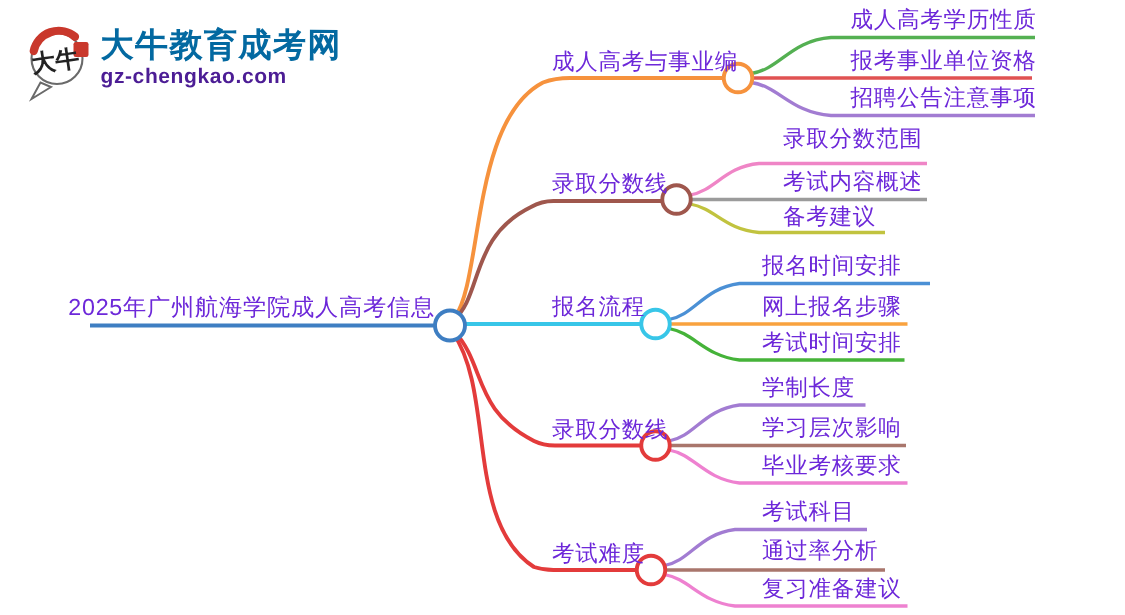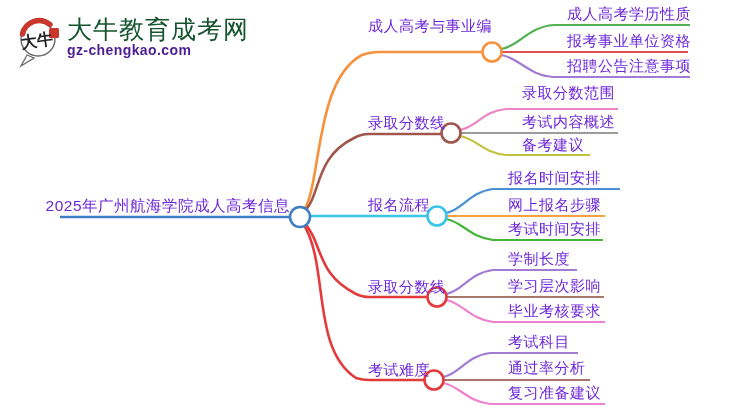--- a/index.html
+++ b/index.html
@@ -9,21 +9,21 @@
   }
   .stage svg.wires{position:absolute;left:0;top:0;}
   .lbl{
     position:absolute;color:#6d28d9;white-space:nowrap;
     font-size:15px;line-height:18px;letter-spacing:0.5px;
   }
   .root-lbl{font-size:15.5px;text-align:right;}
   .logo{position:absolute;left:14px;top:13px;display:flex;align-items:flex-start;}
   .logo-icon{width:48px;height:56px;}
   .logo-text{margin-left:5px;padding-top:6px;}
-  .logo-name{font-size:25px;font-weight:normal;color:#14532d;letter-spacing:1px;line-height:21px;}
+  .logo-name{font-size:22px;font-weight:bold;color:#0369a1;letter-spacing:1px;line-height:21px;}
   .logo-url{font-size:14px;font-weight:bold;color:#4c1d95;letter-spacing:0.4px;line-height:16px;margin-top:2px;}
 </style>
 </head>
 <body>
 
 <div class="stage">
 
   <svg class="wires" width="750" height="410" viewBox="0 0 750 410" fill="none">
 
     <path d="M60,217 H292" stroke-width="2.6" stroke="#3e7ec2"></path>
@@ -70,21 +70,21 @@
       <text x="23" y="33" font-size="16" font-weight="bold" fill="#222222" text-anchor="middle" transform="rotate(-8 23 28)">大牛</text>
     </svg>
     <div class="logo-text">
       <div class="logo-name">大牛教育成考网</div>
       <div class="logo-url">gz-chengkao.com</div>
     </div>
   </div>
 
   <div class="lbl root-lbl" style="left:40px;top:197px;width:250px">2025年广州航海学院成人高考信息</div>
 
-  <div class="lbl" style="left:368px;top:17px">成人高考与事业编</div>
+  <div class="lbl" style="left:368px;top:33px">成人高考与事业编</div>
   <div class="lbl" style="left:368px;top:114px">录取分数线</div>
   <div class="lbl" style="left:368px;top:196px">报名流程</div>
   <div class="lbl" style="left:368px;top:278px">录取分数线</div>
   <div class="lbl" style="left:368px;top:361px">考试难度</div>
 
   <div class="lbl" style="left:567px;top:5px">成人高考学历性质</div>
   <div class="lbl" style="left:567px;top:32px">报考事业单位资格</div>
   <div class="lbl" style="left:567px;top:57px">招聘公告注意事项</div>
 
   <div class="lbl" style="left:522px;top:84px">录取分数范围</div>

